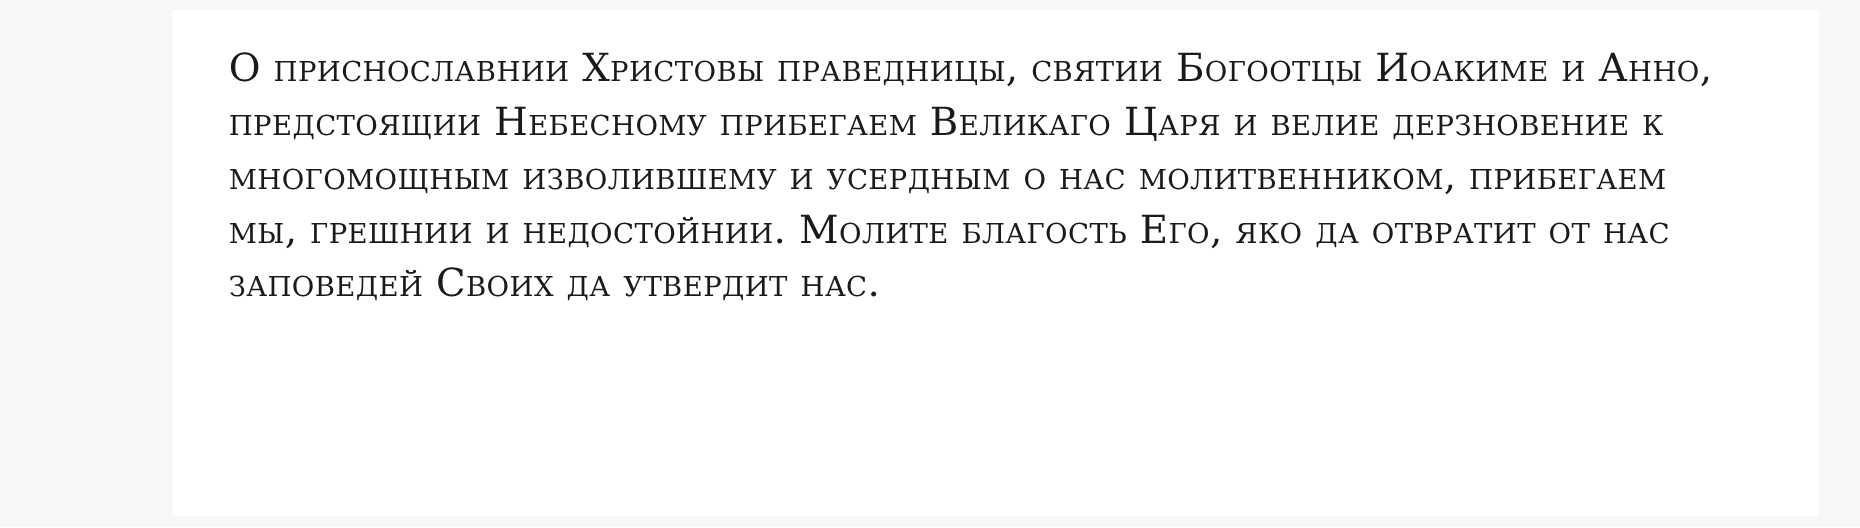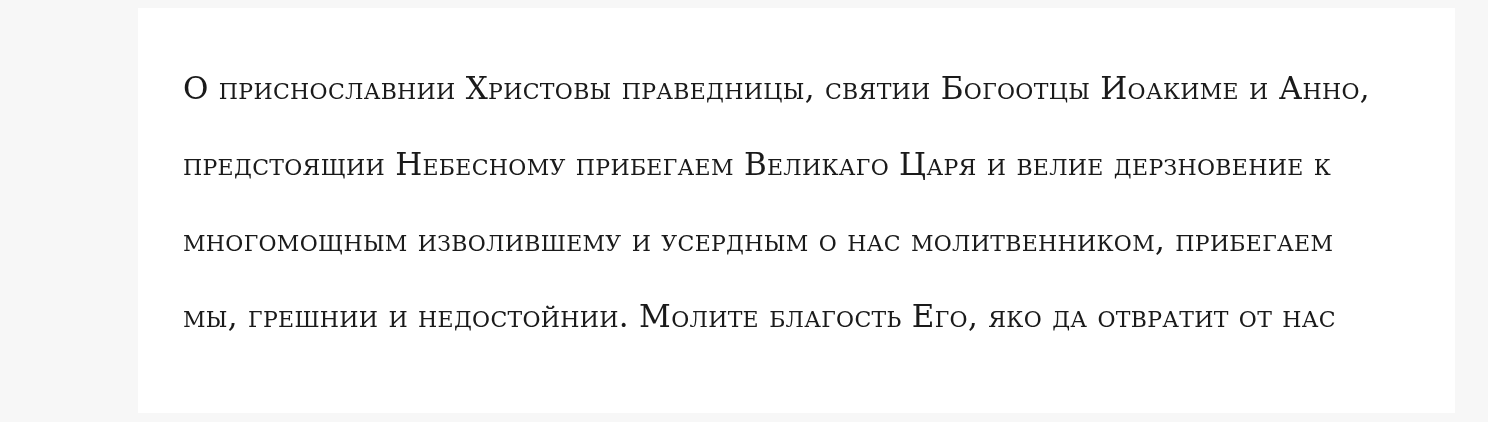--- a/index.html
+++ b/index.html
@@ -32,28 +32,28 @@
     color: var(--text_color, #1a1a1a);
   }
 
   .prayer-line {
     font-size: 31px;
     line-height: 43px;
     font-variant-caps: small-caps;
     letter-spacing: 0.3px;
     white-space: nowrap;
     font-weight: 500;
-    margin-top: 33px;
   }
 </style>
 </head>
 <body>
 
 <div class="page">
   <div class="prayer-card">
     <div class="prayer-text">
         <div class="prayer-line">О приснославнии Христовы праведницы, святии Богоотцы Иоакиме и Анно,</div>
         <div class="prayer-line">предстоящии Небесному прибегаем Великаго Царя и велие дерзновение к</div>
         <div class="prayer-line">многомощным изволившему и усердным о нас молитвенником, прибегаем</div>
         <div class="prayer-line">мы, грешнии и недостойнии. Молите благость Его, яко да отвратит от нас</div>
+        <div class="prayer-line">заповедей Своих да утвердит нас.</div>
       </div>
   </div>
 </div>
 
 </body></html>

